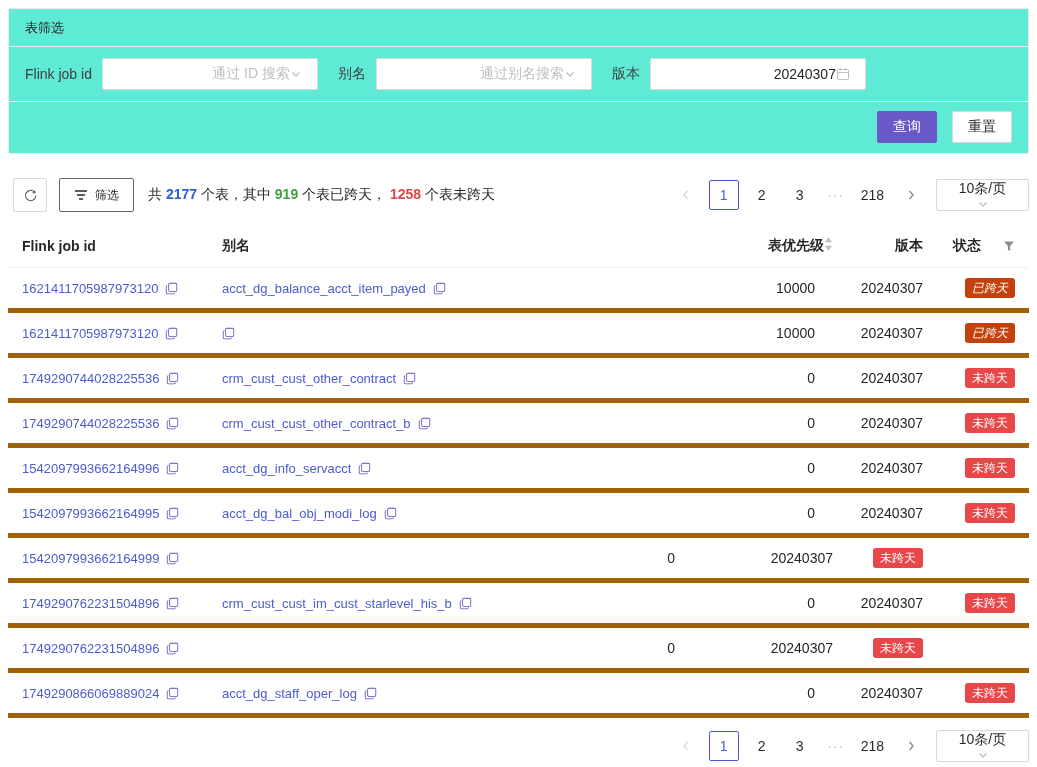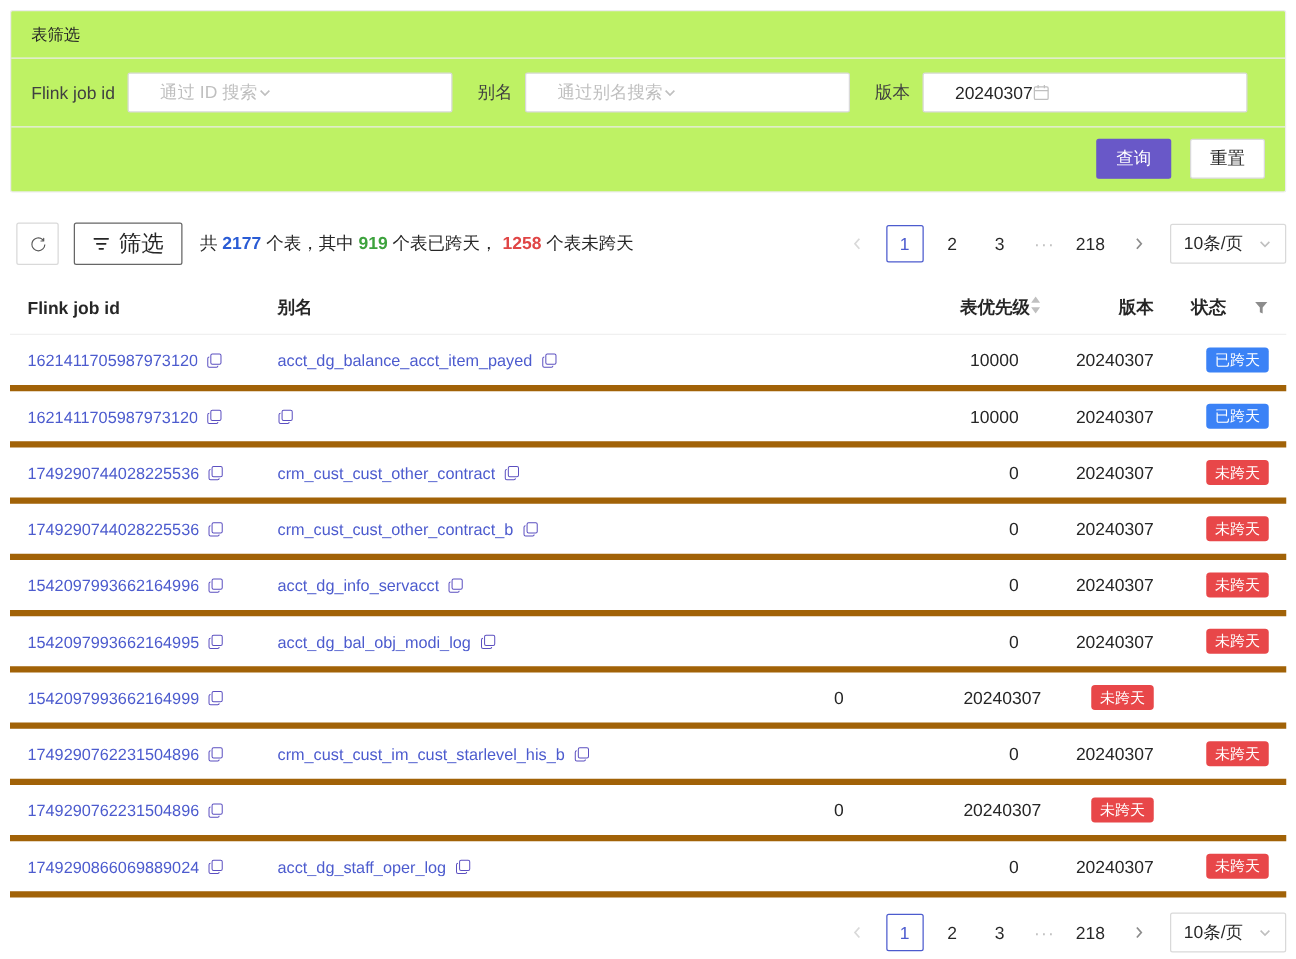--- a/index.html
+++ b/index.html
@@ -6,86 +6,86 @@
   html, body { background: #fff; }
   body {
     width: 1037px; height: 767px;
     font-family: "Liberation Sans", "DejaVu Sans", sans-serif;
     font-size: 14px; color: rgba(0,0,0,.85);
     overflow: hidden;
   }
   .page { padding: 8px; }
 
   
-  .filter-card { border: 1px solid #ececec; border-radius: 2px; background: #bef264; }
+  .filter-card { border: 1px solid #ececec; border-radius: 2px; background: #5eead4; }
   .card-header { padding: 10px 16px 9px; font-size: 13px; color: #262626; border-bottom: 1px solid #ececec; }
   .filter-row { display: flex; align-items: center; padding: 11px 16px; }
   .field { display: flex; align-items: center; margin-right: 20px; }
   .field-label { color: #404040; margin-right: 10px; white-space: nowrap; }
   .select, .date-input {
-    width: 260px; height: 32px; border: 1px solid #d9d9d9; border-radius: 2px;
-    display: flex; align-items: center; justify-content: flex-start;
-    padding: 0 25px; background: #fff; cursor: pointer;
+    width: 216px; height: 32px; border: 1px solid #d9d9d9; border-radius: 2px;
+    display: flex; align-items: center; justify-content: flex-end;
+    padding: 0 15px; background: #fff; cursor: pointer;
   }
   .placeholder { color: #bfbfbf; }
   .value-text { color: #262626; }
   .chev-icon, .cal-icon { display: inline-flex; color: #bfbfbf; }
   .card-divider { border-top: 1px solid #ececec; }
   .btn-row { display: flex; justify-content: flex-end; gap: 15px; padding: 9px 16px 10px; }
   .btn { height: 32px; padding: 0 15px; border-radius: 2px; font-size: 14px; cursor: pointer;
          border: 1px solid #d9d9d9; background: #fff; color: rgba(0,0,0,.85); font-family: inherit; }
   .btn-primary { background: #6958c8; border-color: #6958c8; color: #fff; }
 
   
   .toolbar { display: flex; align-items: center; margin-top: 24px; padding-left: 5px; }
   .icon-btn { width: 34px; height: 34px; border: 1px solid #d9d9d9; border-radius: 2px;
               background: #fff; display: flex; align-items: center; justify-content: center;
               color: #595959; cursor: pointer; }
   .filter-toggle { height: 34px; margin-left: 12px; padding: 0 14px;
                    border: 1px solid #666; border-radius: 2px; background: #fff;
                    display: flex; align-items: center; gap: 7px; color: #262626;
-                   font-size: 18px; cursor: pointer; font-family: inherit; }
+                   font-size: 12px; cursor: pointer; font-family: inherit; }
   .summary { margin-left: 14px; color: #262626; white-space: pre; }
   .num-blue { color: #2a5cd5; font-weight: 700; }
   .num-green { color: #3da23d; font-weight: 700; }
   .num-red { color: #e04545; font-weight: 700; }
   .spacer { flex: 1; }
 
   .pagination { display: flex; align-items: center; gap: 8px; }
   .page-item { min-width: 30px; height: 30px; display: flex; align-items: center;
                justify-content: center; border-radius: 2px; cursor: pointer;
                color: rgba(0,0,0,.85); padding: 0 4px; background: #fff; }
   .page-item.active { border: 1px solid #4c5bce; color: #4c5bce; }
   .page-chev { color: #8c8c8c; }
   .page-chev.disabled { color: #d9d9d9; cursor: default; }
   .page-ellipsis { color: #bfbfbf; min-width: 26px; text-align: center; letter-spacing: 1px; }
   .page-size-select { width: 93px; height: 32px; margin-left: 10px; border: 1px solid #d9d9d9;
                       border-radius: 2px; display: flex; align-items: center;
-                      justify-content: space-between; padding: 0 10px; cursor: pointer; background: #fff; }
+                      justify-content: space-between; padding: 0 10px; cursor: pointer; background: #fff; flex-direction: column; }
 
   
   .table { margin-top: 12px; }
   .thead, .trow { display: grid; grid-template-columns: 200px 1fr 140px 90px 92px;
                   align-items: center; padding: 0 14px; }
   .thead { height: 44px; font-weight: 600; border-bottom: 1px solid #f0f0f0; }
   .trow  { height: 45px; border-bottom: 5px solid #a16207; }
   .th-priority { display: flex; justify-content: flex-end; align-items: flex-start; gap: 0; }
   .th-version  { text-align: right; }
   .th-status   { display: flex; justify-content: flex-end; align-items: center; gap: 22px; }
   .sort-icon, .funnel-icon { display: inline-flex; color: #bfbfbf; }
   .funnel-icon { color: #8c8c8c; }
   .cell-id, .cell-alias { display: flex; align-items: center; gap: 7px; min-width: 0; }
   .link { color: #4c5bce; text-decoration: none; font-size: 13px; cursor: pointer;
           white-space: nowrap; overflow: hidden; text-overflow: ellipsis; }
   .copy-btn { color: #5b4fc0; display: inline-flex; cursor: pointer; flex: none; }
   .cell-priority { text-align: right; padding-right: 18px; color: #262626; }
   .cell-version  { text-align: right; color: #262626; }
   .cell-status   { display: flex; justify-content: flex-end; }
   .badge { color: #fff; font-size: 12px; padding: 4px 7px; border-radius: 3px; line-height: 1; }
-  .badge-green { background: #3b82f6; }
+  .badge-green { background: #c2410c; font-style: italic; }
   .badge-red   { background: #e84749; }
 
   .bottom-bar { display: flex; justify-content: flex-end; align-items: center; margin-top: 12px; }
 </style>
 </head>
 <body>
 
 <div class="page">
 
   <div class="filter-card">

